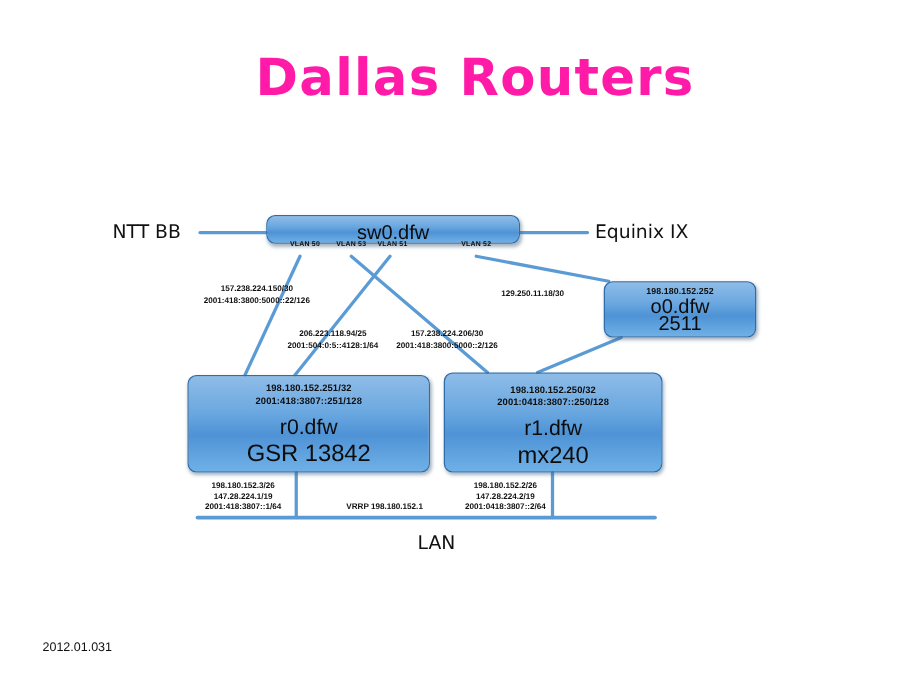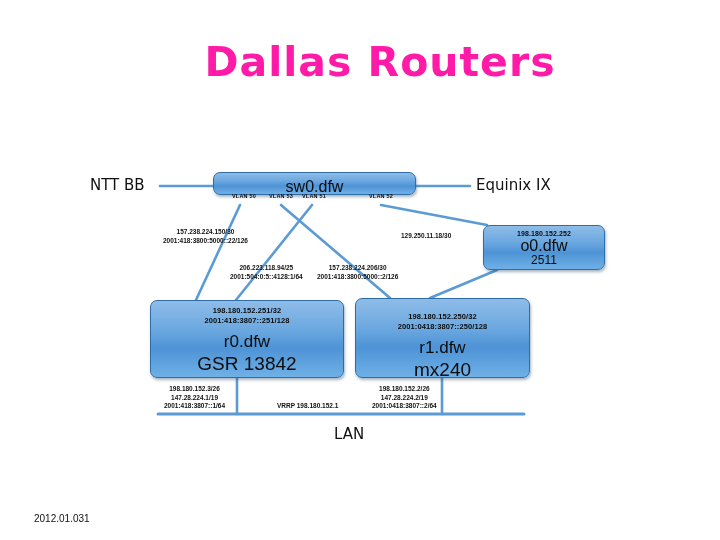--- a/index.html
+++ b/index.html
@@ -94,36 +94,36 @@
   }
   #o0 {
     left: 483px;
     top: 225px;
     width: 122px;
     height: 45px;
     padding-top: 3px;
   }
   #o0 .ip { font-size: 7px; line-height: 10px; }
   #o0 .nm { font-size: 16px; line-height: 14px; }
-  #o0 .nm2 { font-size: 12px; line-height: 14px; }
+  #o0 .nm2 { font-size: 16px; line-height: 14px; }
   #r0 {
     left: 150px;
     top: 300px;
     width: 194px;
     height: 78px;
     padding-top: 5px;
   }
   #r0 .nm { font-size: 17px; line-height: 21px; padding-top: 6px; }
   #r0 .nm2 { font-size: 19px; line-height: 23px; }
   #r1 {
     left: 355px;
     top: 298px;
     width: 175px;
     height: 80px;
-    padding-top: 13px;
+    padding-top: 8px;
   }
   #r1 .nm { font-size: 17px; line-height: 21px; padding-top: 6px; }
   #r1 .nm2 { font-size: 19px; line-height: 23px; }
   
   .edge-label {
     position: absolute;
     font-family: "Liberation Sans", sans-serif;
     font-size: 6.5px;
     font-weight: bold;
     line-height: 8.6px;

